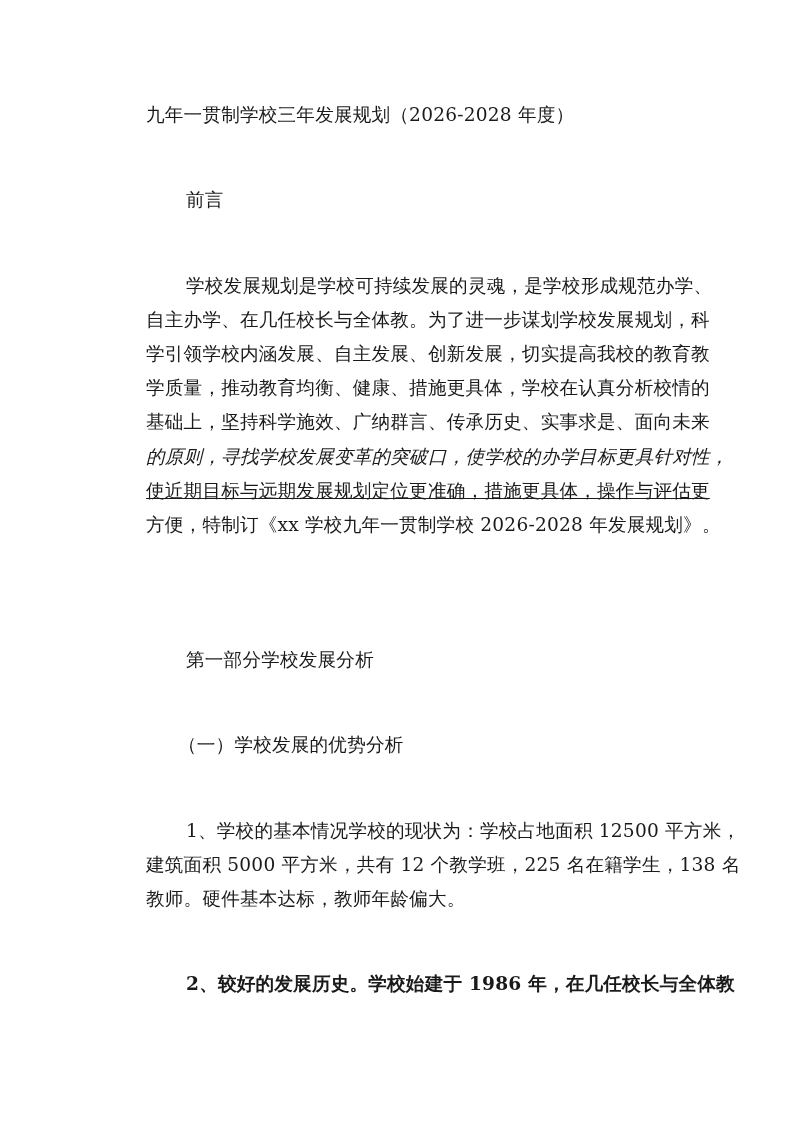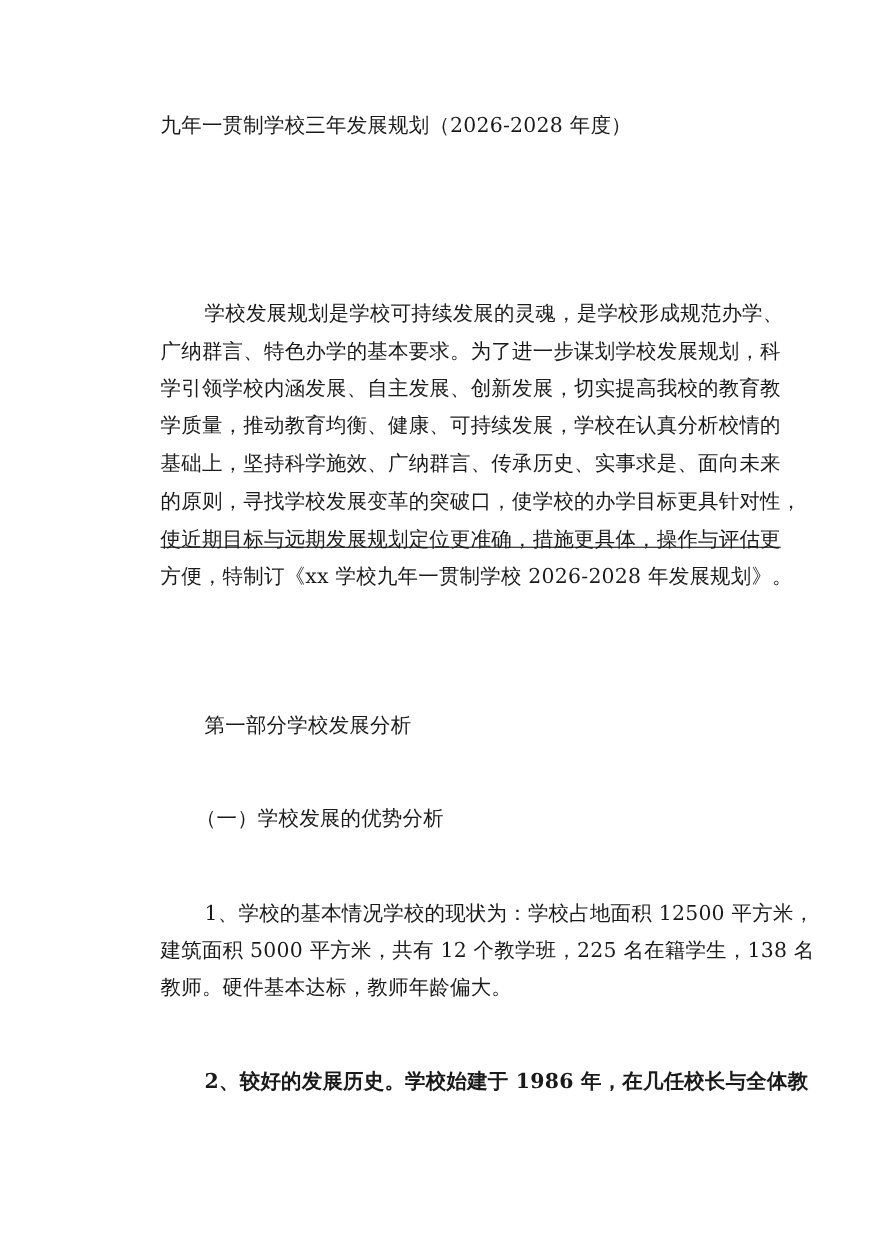--- a/index.html
+++ b/index.html
@@ -38,28 +38,29 @@
       text-align-last: justify;
     }
   </style>
 </head>
 <body>
 
 <div class="page">
 
   <div class="line" style="top:103px;">九年一贯制学校三年发展规划（2026-2028 年度）</div>
 
+  <div class="line indent" style="top:188px;">前言</div>
 
   <div>
     <div class="line indent justify" style="top:274px;">学校发展规划是学校可持续发展的灵魂，是学校形成规范办学、</div>
-    <div class="line justify" style="top:308px;">广纳群言、特色办学的基本要求。为了进一步谋划学校发展规划，科</div>
+    <div class="line justify" style="top:308px;">自主办学、在几任校长与全体教。为了进一步谋划学校发展规划，科</div>
     <div class="line justify" style="top:342px;">学引领学校内涵发展、自主发展、创新发展，切实提高我校的教育教</div>
-    <div class="line justify" style="top:376px;">学质量，推动教育均衡、健康、可持续发展，学校在认真分析校情的</div>
+    <div class="line justify" style="top:376px;">学质量，推动教育均衡、健康、措施更具体，学校在认真分析校情的</div>
     <div class="line justify" style="top:410px;">基础上，坚持科学施效、广纳群言、传承历史、实事求是、面向未来</div>
-    <div class="line justify" style="top:445px;">的原则，寻找学校发展变革的突破口，使学校的办学目标更具针对性，</div>
+    <div class="line justify" style="top:445px;font-style:italic;">的原则，寻找学校发展变革的突破口，使学校的办学目标更具针对性，</div>
     <div class="line justify" style="top:479px;text-decoration:underline;">使近期目标与远期发展规划定位更准确，措施更具体，操作与评估更</div>
     <div class="line" style="top:513px;">方便，特制订《xx 学校九年一贯制学校 2026-2028 年发展规划》。</div>
   </div>
 
   <div class="line" style="top:733px; left:150px;">（一）学校发展的优势分析</div>
 
   <div class="line indent" style="top:648px;">第一部分学校发展分析</div>
 
   <div>
     <div class="line indent justify" style="top:819px;">1、学校的基本情况学校的现状为：学校占地面积 12500 平方米，</div>

